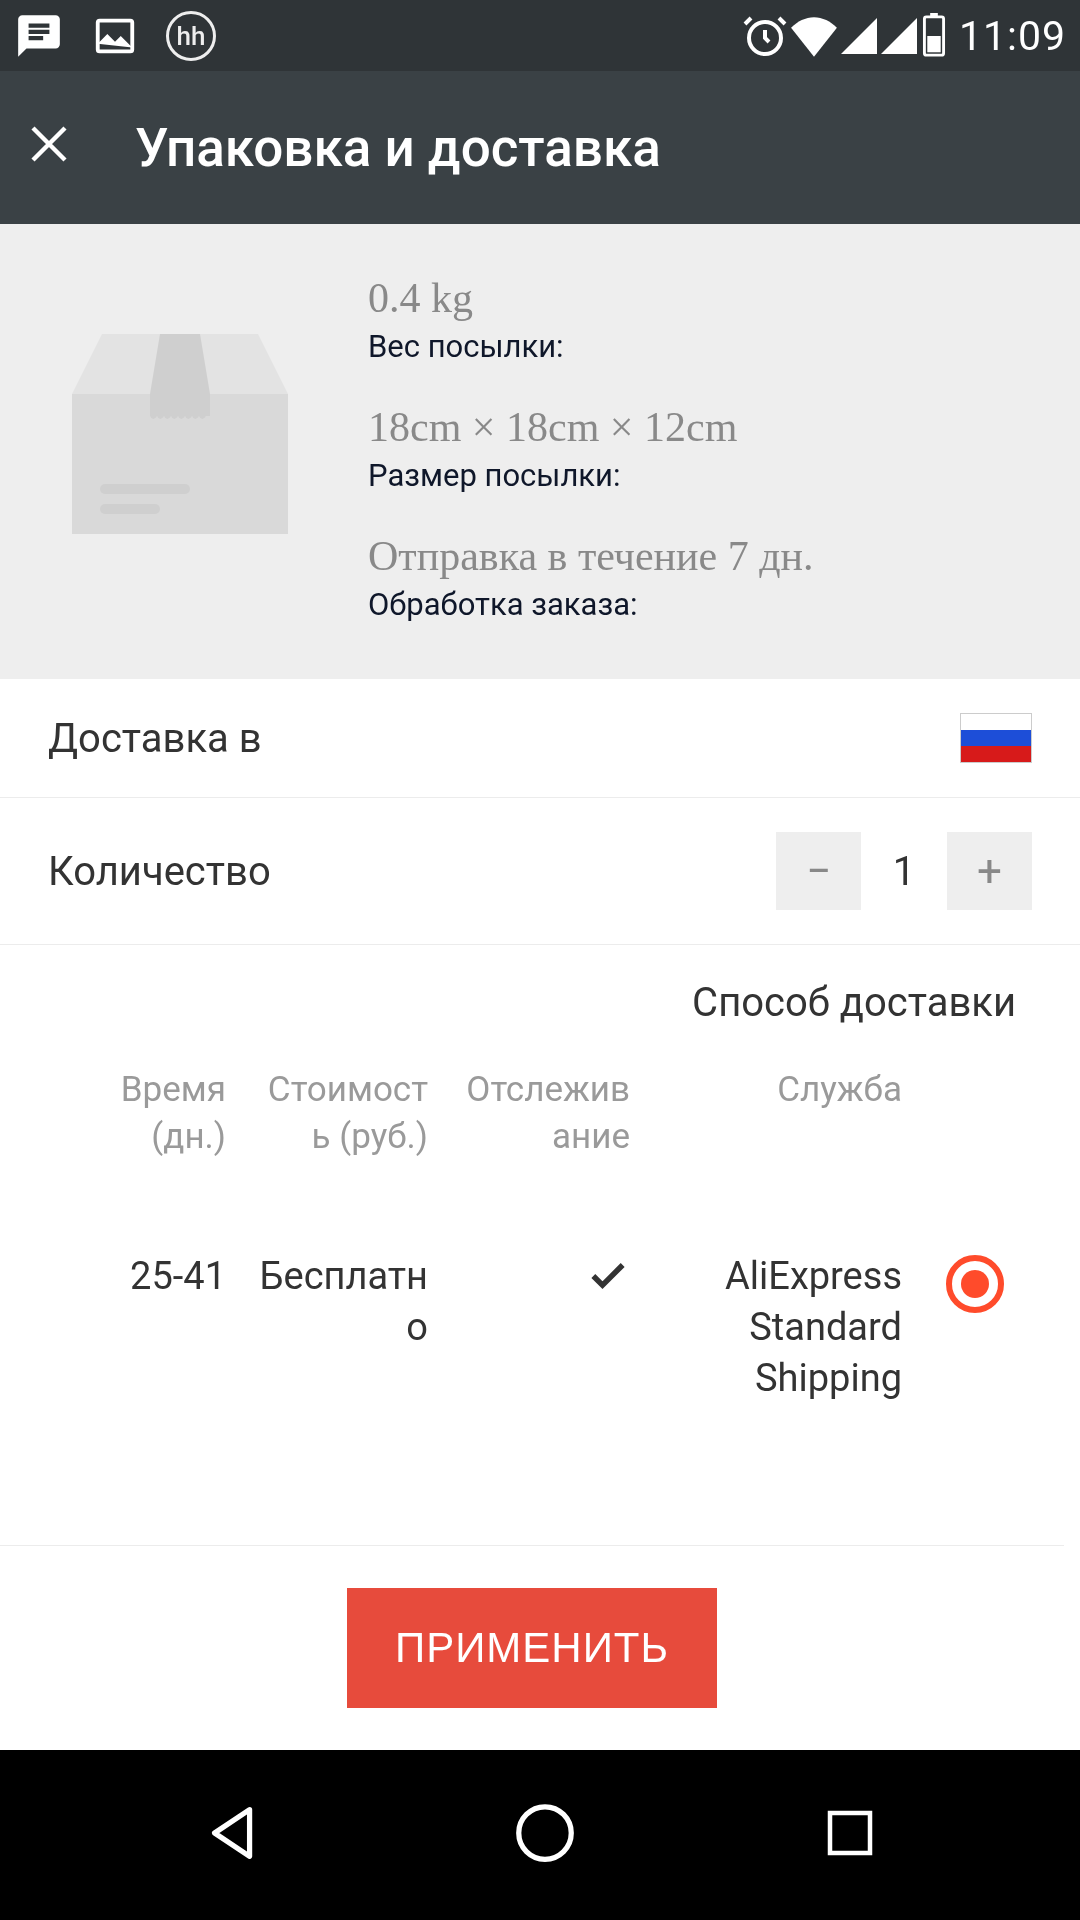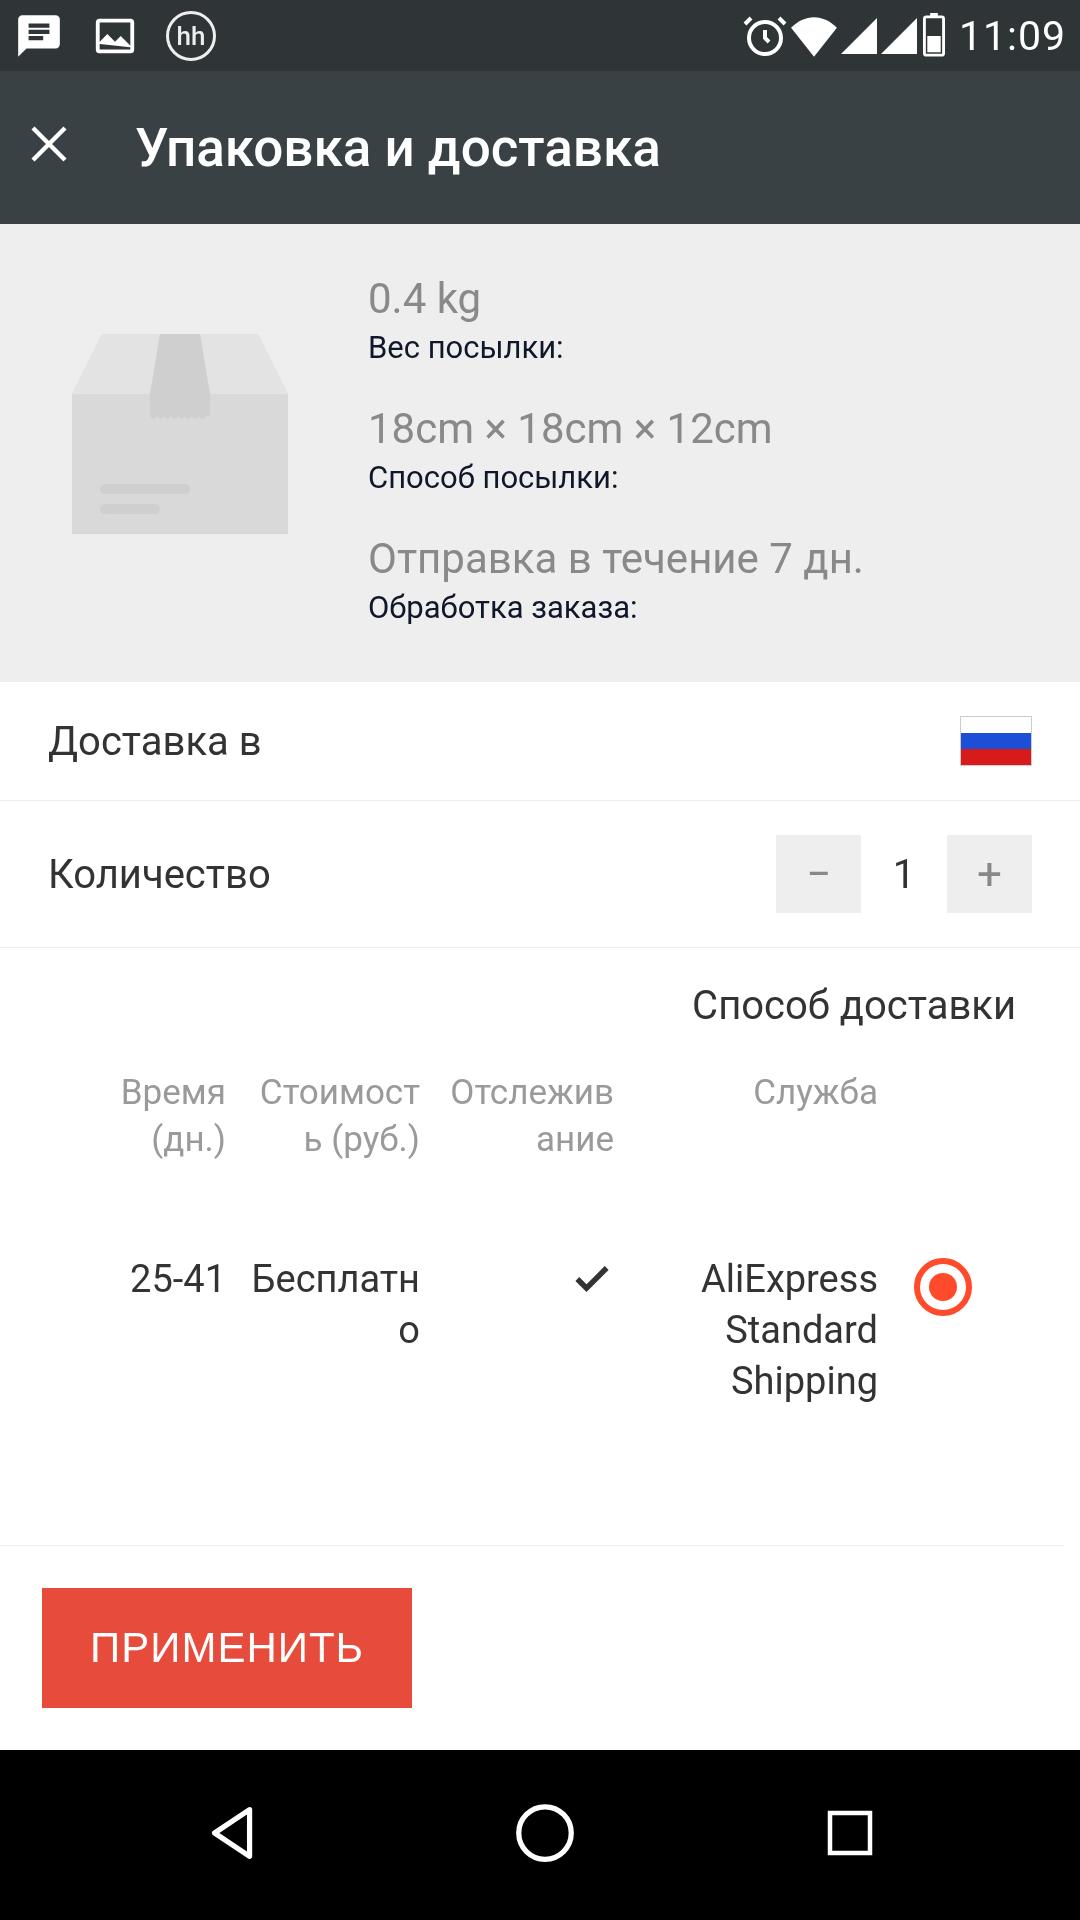--- a/index.html
+++ b/index.html
@@ -55,21 +55,21 @@
 }
 .box-illustration {
   width: 280px;
   display:flex;
   align-items:center;
   justify-content:center;
   padding-top: 60px;
 }
 .box-svg { width: 216px; height: 200px; }
 .pkg-rows { flex:1; display:flex; flex-direction:column; gap: 38px; padding-top: 0;}
-.pkg-val { color:#898989; font-size: 42px; font-weight:400; margin-bottom: 6px;}
+.pkg-val { color:#898989; font-size: 42px; font-weight:400; margin-bottom: 6px; font-family: Liberation Serif, serif;}
 .pkg-lab { color:#0f172a; font-size: 31px; }
 
 
 .row {
   display:flex;
   align-items:center;
   justify-content:space-between;
   padding: 34px 48px;
   border-bottom: 1px solid #ececec;
   font-size: 40px;
@@ -95,21 +95,21 @@
   font-size: 40px; color:#333;
 }
 
 
 .section { padding: 34px 64px 10px 48px; text-align: right; }
 .section-title { font-size: 40px; color:#333; margin-bottom: 40px; }
 .ship-table { width: 100%; }
 .sh-head, .sh-row {
   display:grid;
   grid-template-columns: 190px 190px 190px 260px 90px;
-  gap: 4px;
+  gap: 12px;
   align-items:flex-start;
 }
 .sh-head { color:#9a9a9a; font-size: 35px; line-height:1.35; padding-bottom: 60px;}
 .sh-head > div { padding-right: 12px; word-break: break-word; }
 .sh-row { color:#333; font-size: 38px; line-height:1.35; padding: 30px 0 60px 0;}
 .sh-row > div { padding-right: 12px; word-break: break-word; }
 .check { font-size: 46px; }
 .radio-outer {
   width: 58px; height: 58px; border: 6px solid #ff4b2b; border-radius:50%;
   display:flex; align-items:center; justify-content:center;
@@ -118,21 +118,21 @@
 .radio-inner { width: 28px; height: 28px; background:#ff4b2b; border-radius:50%; }
 
 
 .footer {
   position:absolute;
   left:0; right:16px;
   bottom: 170px;
   padding: 42px 42px 42px 42px;
   border-top: 1px solid #ececec;
   display:flex;
-  justify-content:flex-start;
+  justify-content:center;
   background:#fff;
 }
 .apply-btn {
   background:#e74b3c;
   color:#fff;
   font-size: 42px;
   font-weight:500;
   padding: 36px 48px;
   border:none;
   letter-spacing: 1px;
@@ -224,21 +224,21 @@
       <rect x="28" y="170" width="60" height="10" rx="5" fill="#cfcfcf"></rect>
     </svg>
   </div>
   <div class="pkg-rows">
     <div>
       <div class="pkg-val">0.4 kg</div>
       <div class="pkg-lab">Вес посылки:</div>
     </div>
     <div>
       <div class="pkg-val">18cm × 18cm × 12cm</div>
-      <div class="pkg-lab">Способ посылки:</div>
+      <div class="pkg-lab">Размер посылки:</div>
     </div>
     <div>
       <div class="pkg-val">Отправка в течение 7 дн.</div>
       <div class="pkg-lab">Обработка заказа:</div>
     </div>
   </div>
 </div>
 
 <div class="row">
   <span>Доставка в</span>

